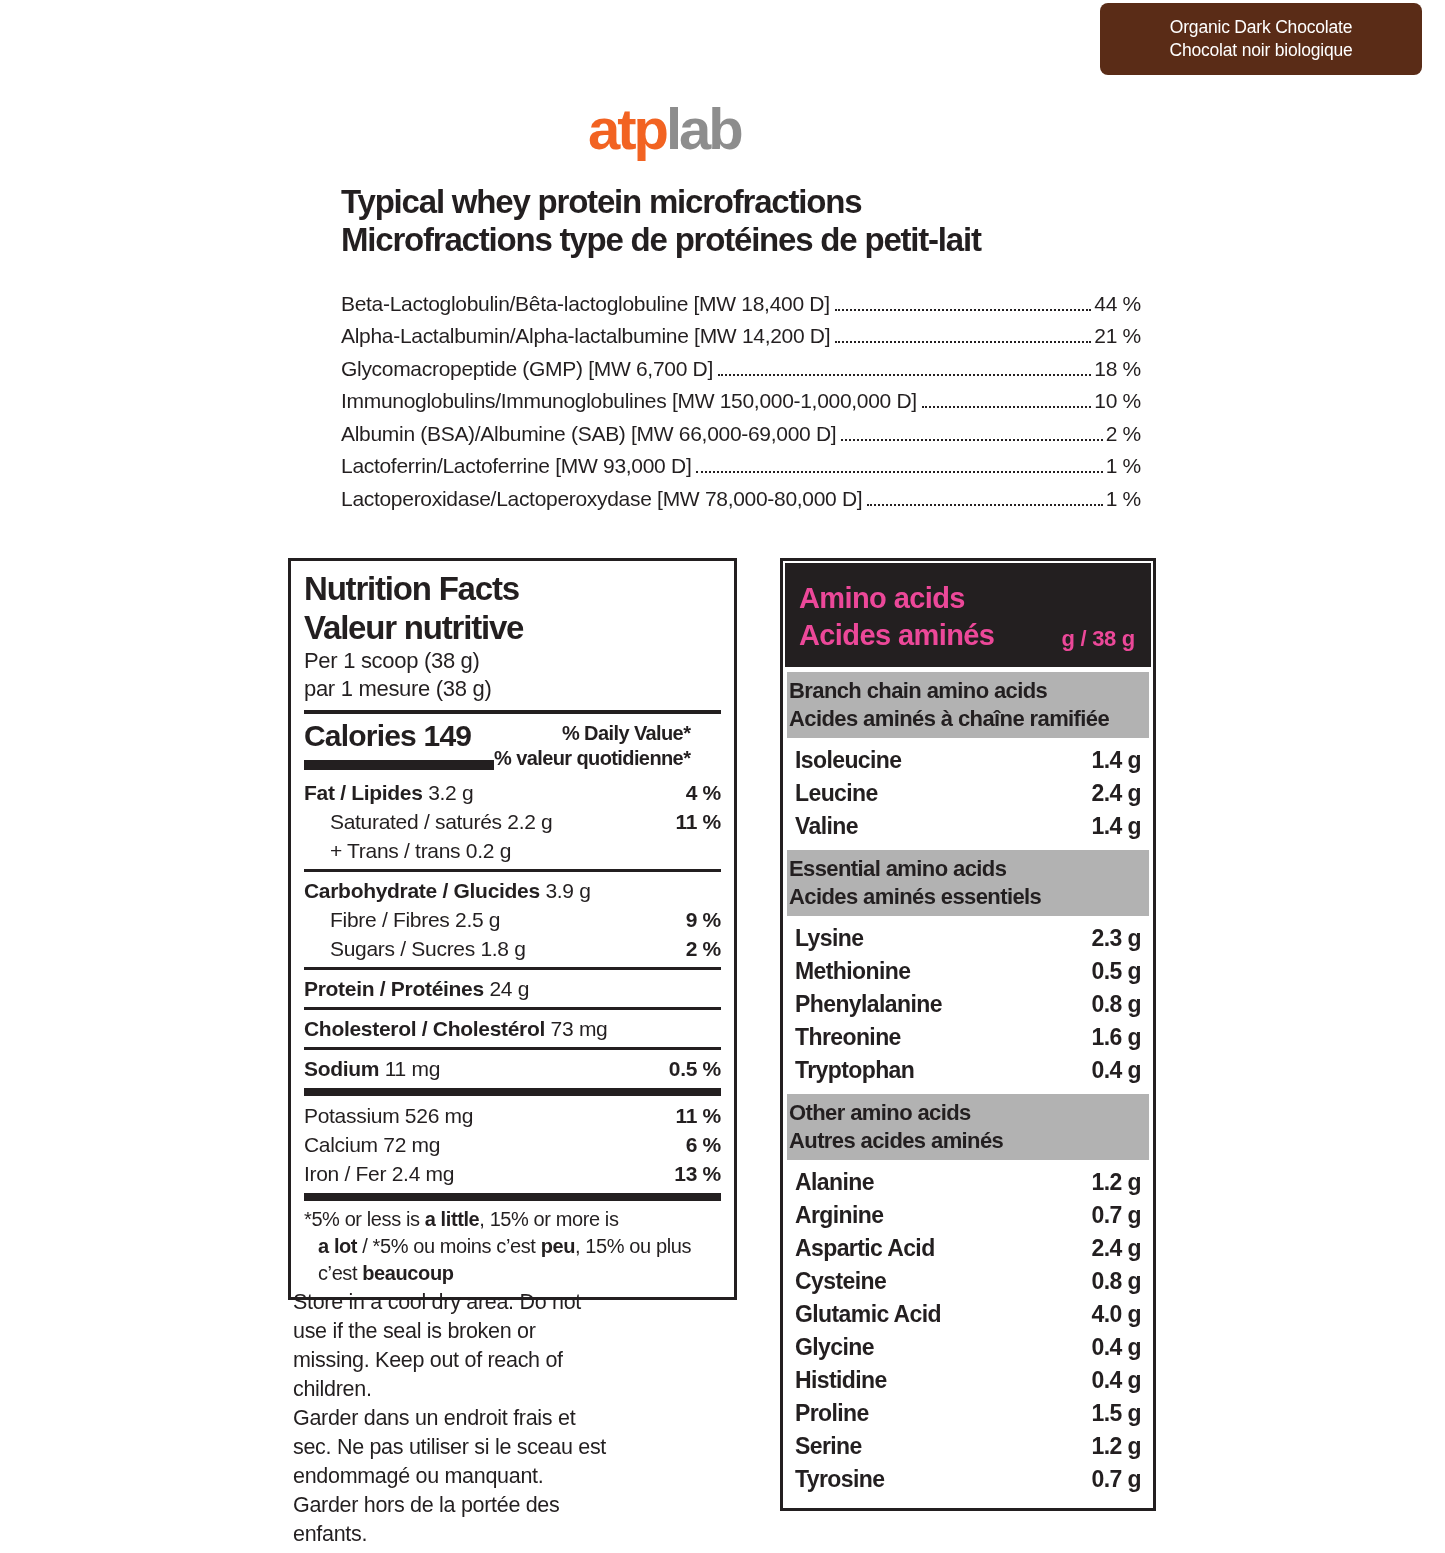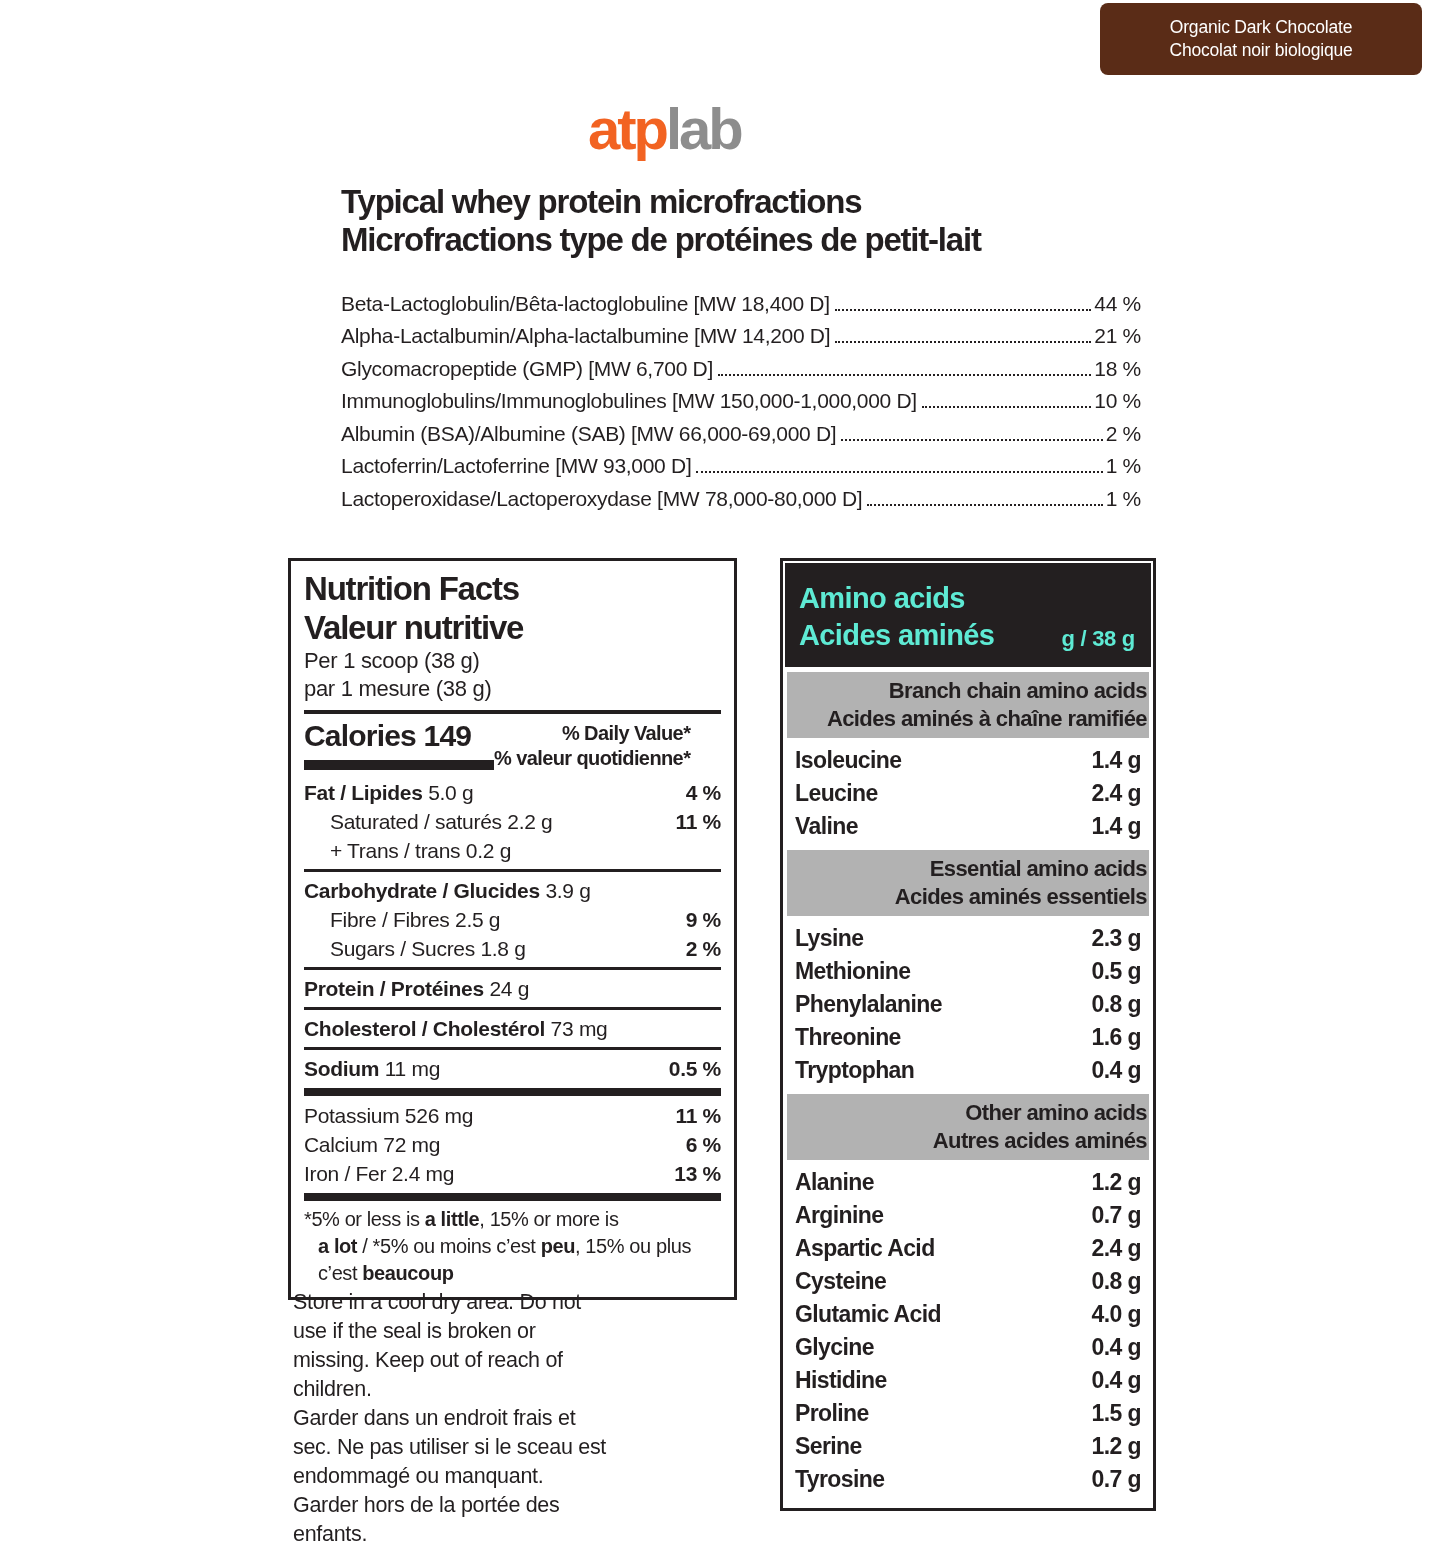--- a/index.html
+++ b/index.html
@@ -57,25 +57,25 @@
   .subgroup{display:flex;justify-content:space-between;align-items:flex-start;font-size:21px;line-height:29px;letter-spacing:-0.3px;}
   .rule-thin{height:3px;background:var(--ink);margin:4px 0;}
   .bar-thick{height:8px;background:var(--ink);margin:5px 0;}
   .fn{font-size:20px;line-height:27px;margin-top:5px;letter-spacing:-0.4px;}
   .fn .ind{padding-left:14px;}
   
   .aa{
     position:absolute;left:780px;top:558px;width:376px;height:953px;box-sizing:border-box;
     border:3px solid var(--ink);padding:2px;
   }
-  .aa-header{background:var(--ink);color:#5eead4;padding:17px 14px 13px;position:relative;}
+  .aa-header{background:var(--ink);color:#ec4899;padding:17px 14px 13px;position:relative;}
   .aa-title{font-size:29px;font-weight:bold;line-height:37px;letter-spacing:-0.6px;}
   .aa-unit{position:absolute;right:16px;bottom:15px;font-size:22px;font-weight:bold;letter-spacing:-0.3px;}
   .aa-banner{
-    background:var(--banner-gray);text-align:right;font-weight:bold;font-size:22px;
+    background:var(--banner-gray);text-align:left;font-weight:bold;font-size:22px;
     line-height:28px;margin:5px 2px;padding:5px 2px;letter-spacing:-0.6px;
   }
   .aa-rows{padding:1px 10px 2px;}
   .aa-row{display:flex;justify-content:space-between;font-size:23px;font-weight:bold;line-height:33px;letter-spacing:-0.6px;}
   
   .storage{position:absolute;left:293px;top:1288px;font-size:21.5px;line-height:29px;letter-spacing:-0.3px;}
 </style>
 </head>
 <body>
 
@@ -150,21 +150,21 @@
       <span>Calories 149</span>
       <div class="cal-bar"></div>
     </div>
     <div class="dv-right">
       <div>% Daily Value*</div>
       <div>% valeur quotidienne*</div>
     </div>
   </div>
 
   <div class="nf-row">
-    <span><span class="fw-b">Fat / Lipides</span> <span>5.0 g</span></span>
+    <span><span class="fw-b">Fat / Lipides</span> <span>3.2 g</span></span>
     <span class="val">4 %</span>
   </div>
   <div class="subgroup">
     <span>
       <div class="sub">Saturated / saturés 2.2 g</div>
       <div class="sub">+ Trans / trans 0.2 g</div>
     </span>
     <span class="val">11 %</span>
   </div>
   <div class="rule-thin"></div>

